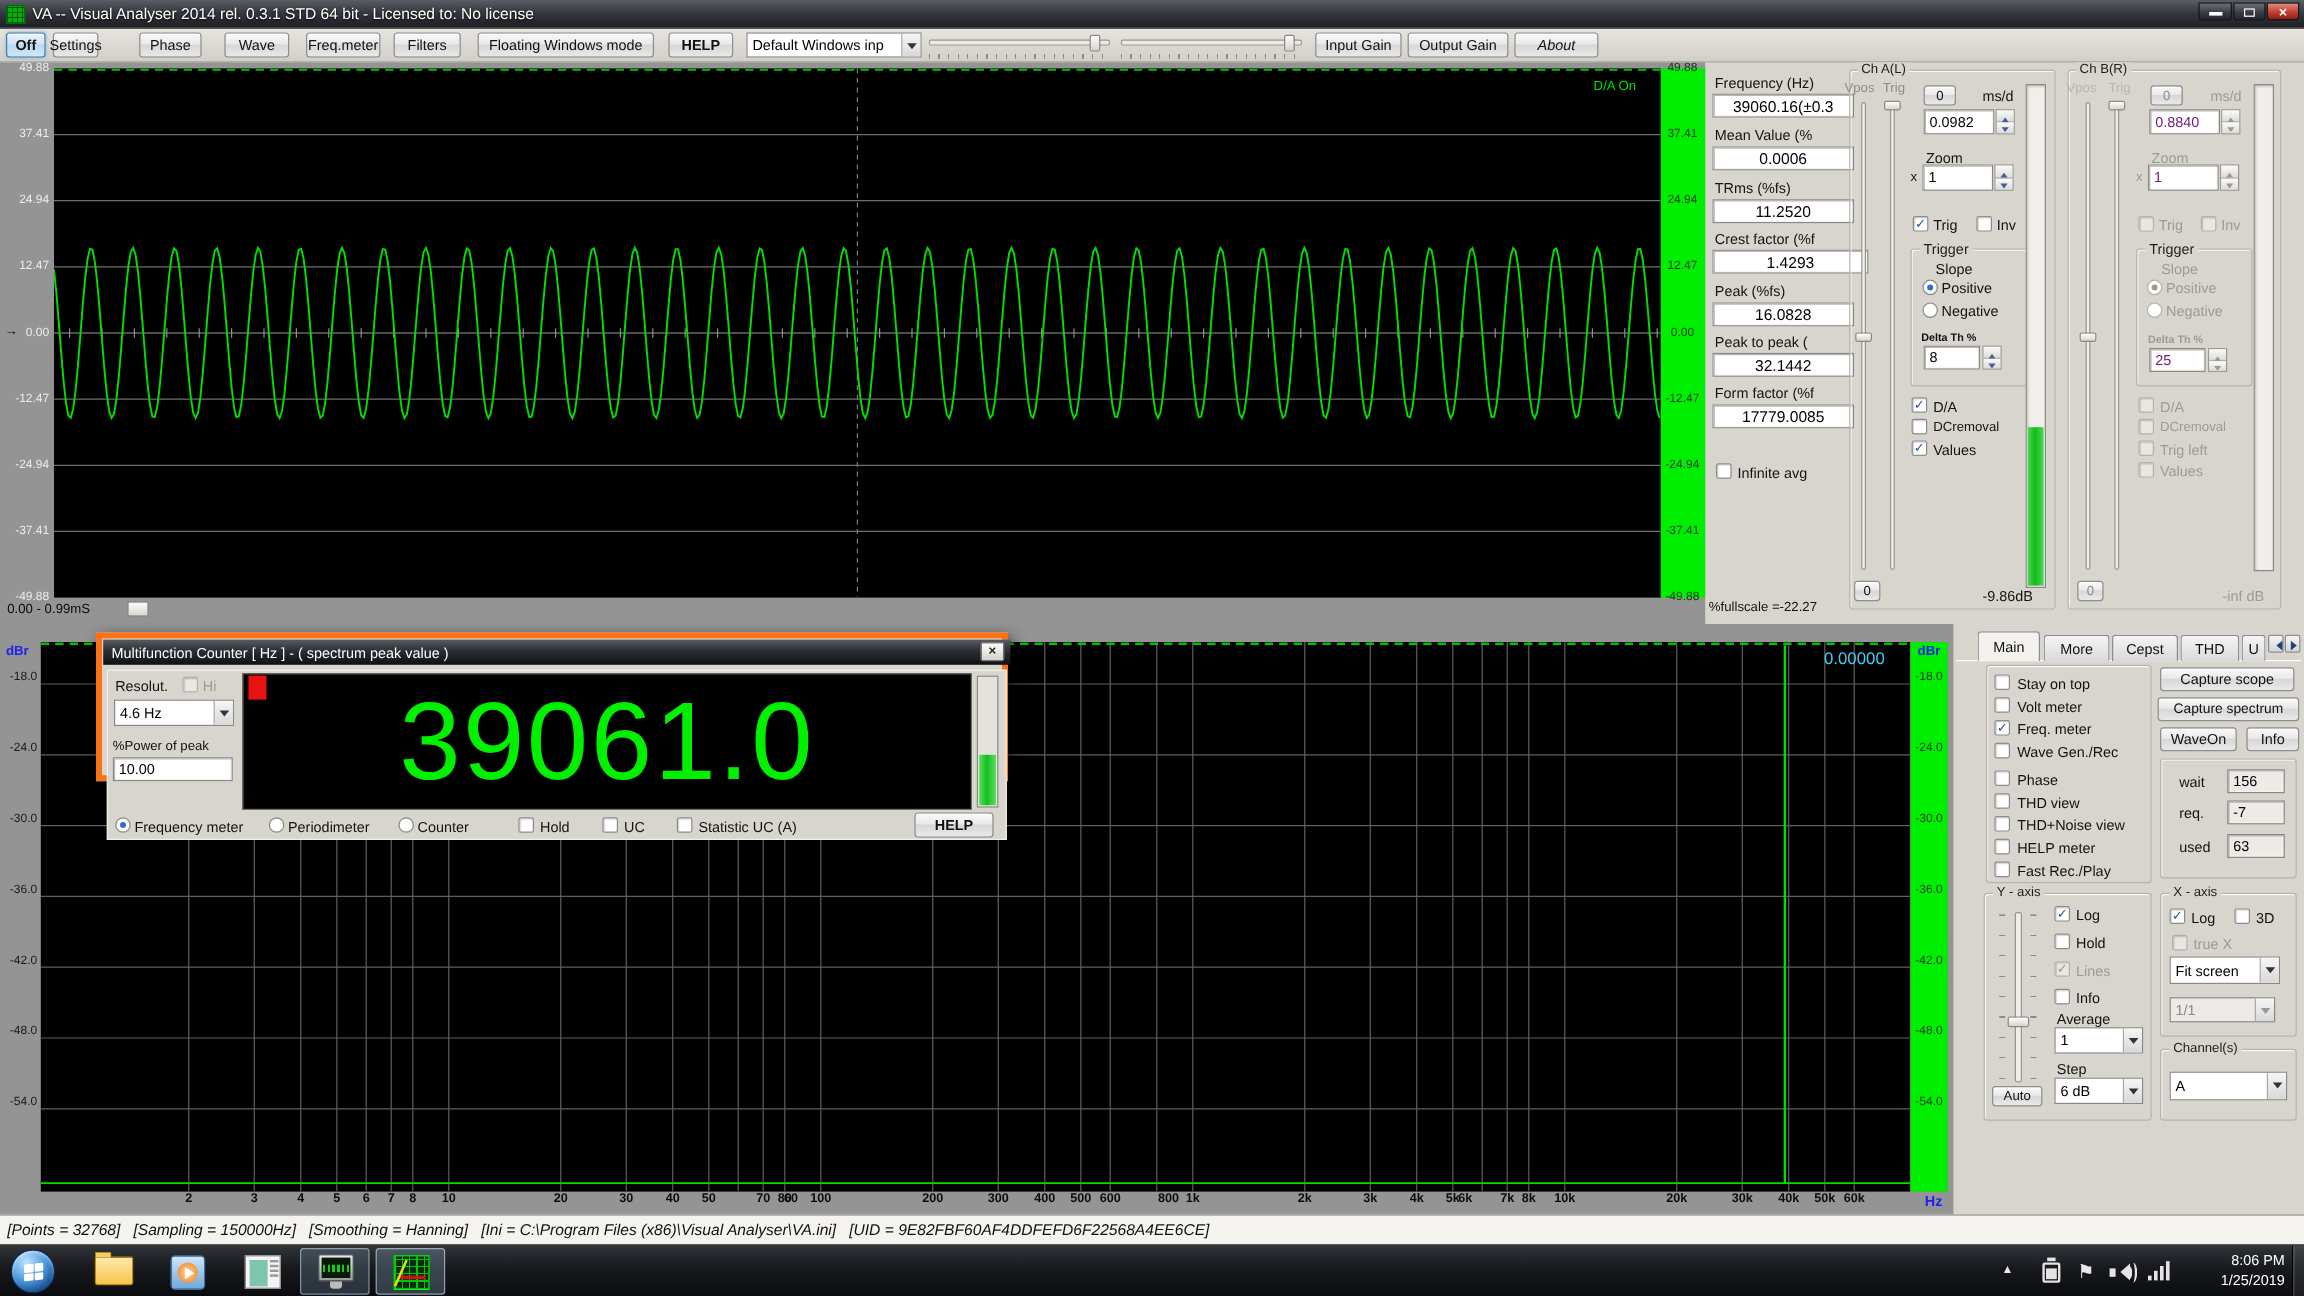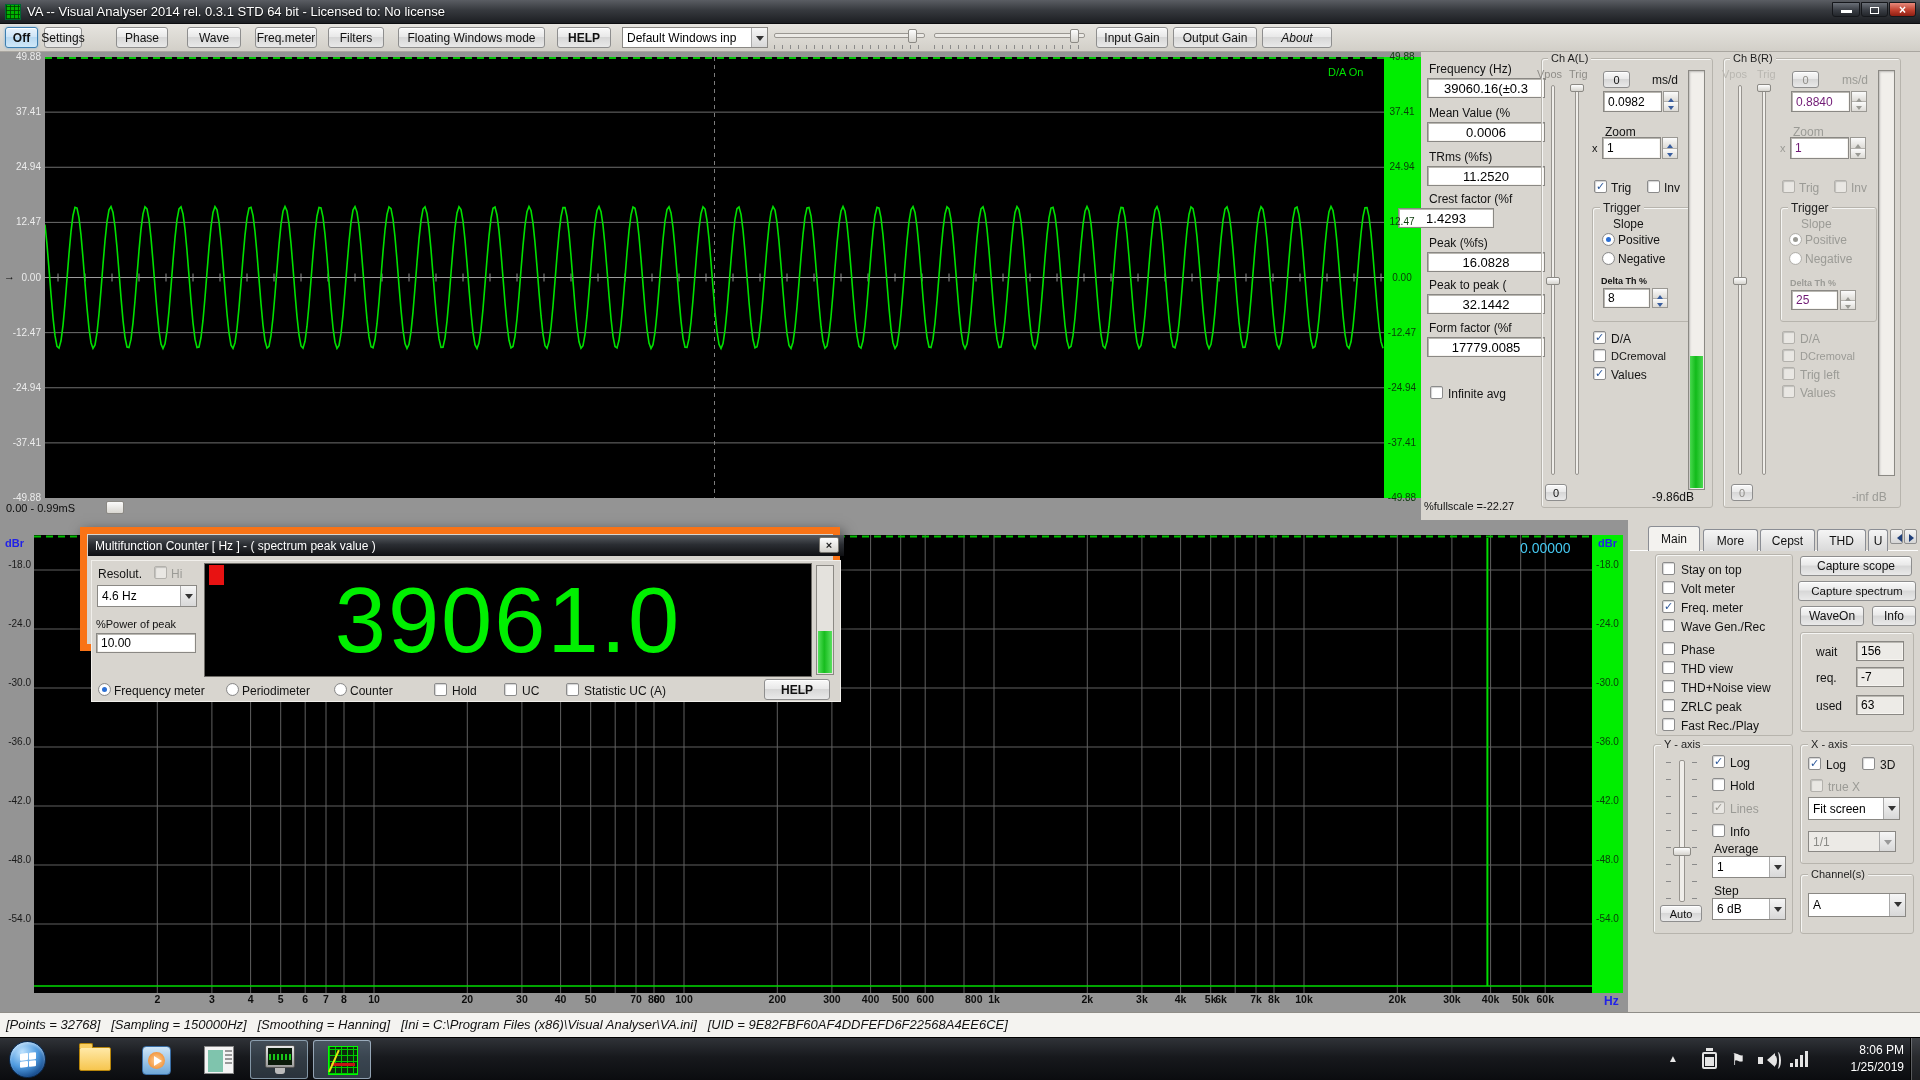--- a/index.html
+++ b/index.html
@@ -172,21 +172,21 @@
   <div class="lbl s11" style="left:6px;top:502px;color:#0c0c0c">0.00 - 0.99mS</div>
   <div class="abs" style="left:106px;top:501px;width:18px;height:13px;background:linear-gradient(#fbfbfb,#d9d7d1);border:1px solid #8b8984;border-radius:2px"></div>
 
   <div class="lbl" style="left:1429px;top:62px">Frequency (Hz)</div>
   <div class="field" style="left:1427px;top:78px;width:118px;height:20px">39060.16(±0.3</div>
   <div class="lbl" style="left:1429px;top:106px">Mean Value (%</div>
   <div class="field" style="left:1427px;top:122px;width:118px;height:20px">0.0006</div>
   <div class="lbl" style="left:1429px;top:150px">TRms (%fs)</div>
   <div class="field" actable="false" style="left:1427px;top:166px;width:118px;height:20px">11.2520</div>
   <div class="lbl" style="left:1429px;top:192px">Crest factor (%f</div>
-  <div class="field" style="left:1398px;top:208px;width:96px;height:20px">1.4293</div>
+  <div class="field" style="left:1427px;top:208px;width:130px;height:20px">1.4293</div>
   <div class="lbl" style="left:1429px;top:236px">Peak (%fs)</div>
   <div class="field" style="left:1427px;top:252px;width:118px;height:20px">16.0828</div>
   <div class="lbl" style="left:1429px;top:278px">Peak to peak (</div>
   <div class="field" style="left:1427px;top:294px;width:118px;height:20px">32.1442</div>
   <div class="lbl" style="left:1429px;top:321px">Form factor (%f</div>
   <div class="field" style="left:1427px;top:337px;width:118px;height:20px">17779.0085</div>
   <div class="cb" style="left:1430px;top:386px"></div>
   <div class="lbl" style="left:1448px;top:387px">Infinite avg</div>
   <div class="lbl s11" style="left:1424px;top:500px">%fullscale =-22.27</div>
 
@@ -366,21 +366,21 @@
   <div class="lbl" style="left:1681px;top:601px">Freq. meter</div>
   <div class="cb" style="left:1662px;top:619px"></div>
   <div class="lbl" style="left:1681px;top:620px">Wave Gen./Rec</div>
   <div class="cb" style="left:1662px;top:642px"></div>
   <div class="lbl" style="left:1681px;top:643px">Phase</div>
   <div class="cb" style="left:1662px;top:661px"></div>
   <div class="lbl" style="left:1681px;top:662px">THD view</div>
   <div class="cb" style="left:1662px;top:680px"></div>
   <div class="lbl" style="left:1681px;top:681px">THD+Noise view</div>
   <div class="cb" style="left:1662px;top:699px"></div>
-  <div class="lbl" style="left:1681px;top:700px">ZRLC peak</div>
+  <div class="lbl" style="left:1681px;top:700px">HELP meter</div>
   <div class="cb" style="left:1662px;top:718px"></div>
   <div class="lbl" style="left:1681px;top:719px">Fast Rec./Play</div>
 
   <div class="btn" style="left:1800px;top:556px;width:112px;height:20px">Capture scope</div>
   <div class="btn" style="left:1798px;top:581px;width:118px;height:20px;font-size:11.5px">Capture spectrum</div>
   <div class="btn" style="left:1800px;top:606px;width:64px;height:20px">WaveOn</div>
   <div class="btn" style="left:1872px;top:606px;width:44px;height:20px">Info</div>
   <div class="grp" style="left:1800px;top:632px;width:114px;height:100px"></div>
   <div class="lbl" style="left:1816px;top:645px">wait</div>
   <div class="field gray left" style="left:1856px;top:641px;width:48px;height:20px;font-size:12px">156</div>
@@ -432,21 +432,21 @@
       <span class="ar"></span>
     </div>
 
   <div class="grp" style="left:1800px;top:874px;width:114px;height:60px"></div>
   <div class="grpt" style="left:1808px;top:868px">Channel(s)</div>
   <div class="dd" style="left:1808px;top:893px;width:98px;height:24px">
       <span class="tx">A</span>
       <span class="ar"></span>
     </div>
 
-  <div class="abs" id="counter-window" style="left:80px;top:527px;width:760px;height:124px;background:#d8d5cf;border:7px solid #f97316;box-shadow:3px 4px 12px rgba(0,0,0,.55);z-index:40">
+  <div class="abs" id="counter-window" style="left:80px;top:527px;width:760px;height:124px;background:#d8d5cf;border:5px solid #f97316;box-shadow:3px 4px 12px rgba(0,0,0,.55);z-index:40">
     <div class="abs" style="left:1px;top:1px;width:756px;height:21px;background:linear-gradient(#585c62,#2b2e33 45%,#0f1013);display:flex;align-items:center;padding-left:7px">
       <span style="color:#fff;font-size:12px;white-space:nowrap">Multifunction Counter [ Hz ] - ( spectrum peak value )</span>
     </div>
     <div class="abs" style="left:732px;top:3px;width:20px;height:16px;background:linear-gradient(#fdfdfd,#d4d2cc);border:1px solid #77756f;border-radius:2px;text-align:center;font:700 11px/15px 'Liberation Sans',sans-serif;color:#222"><span>×</span></div>
     <div class="abs" style="left:4px;top:26px;width:750px;height:142px;background:#d8d5cf;border:1px solid #f1efeb">
       <div class="lbl" style="left:6px;top:6px">Resolut.</div>
       <div class="cb dis" style="left:62px;top:5px"></div>
       <div class="lbl dis" style="left:79px;top:6px">Hi</div>
       <div class="dd" style="left:5px;top:24px;width:100px;height:22px">
           <span class="tx">4.6 Hz</span>

